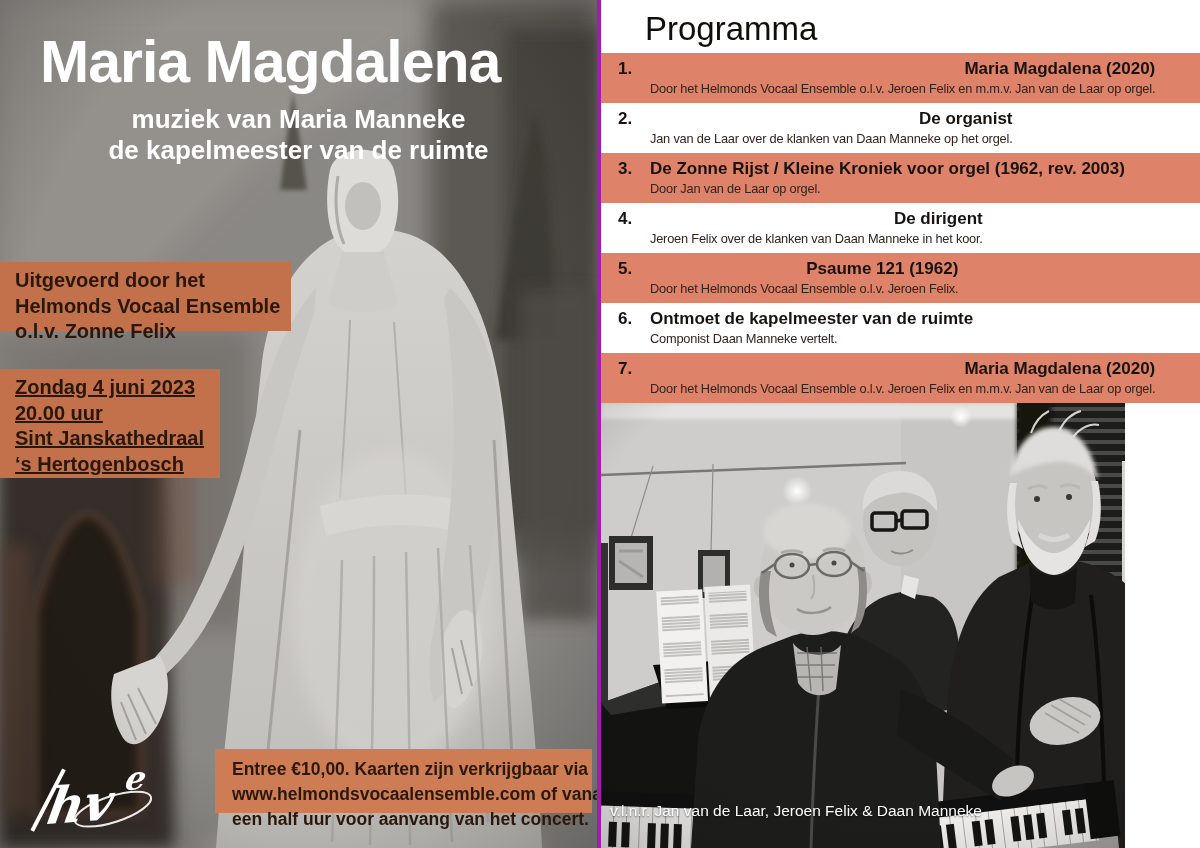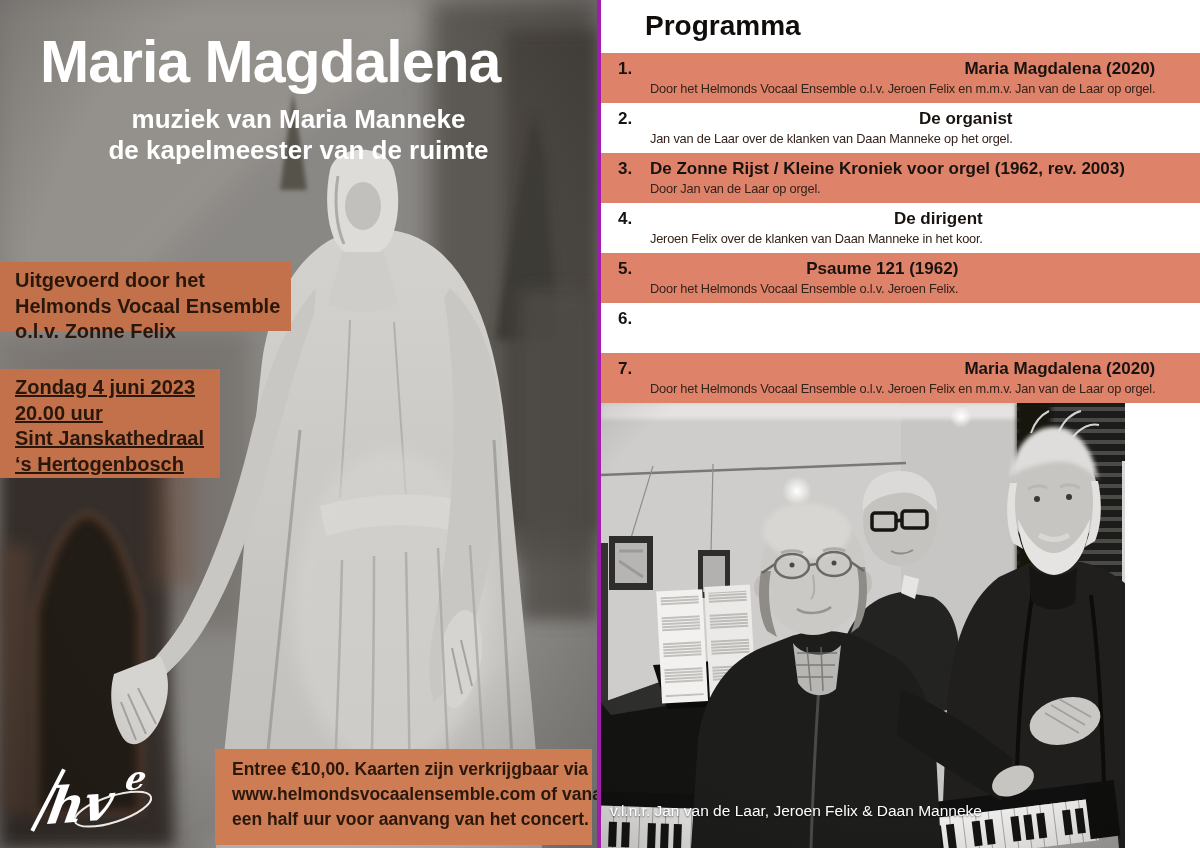--- a/index.html
+++ b/index.html
@@ -11,30 +11,30 @@
   .left-photo{position:absolute;left:0;top:0;width:597px;height:848px;overflow:hidden;}
   .poster-title{position:absolute;left:40px;top:28px;width:557px;
                 font-size:59px;font-weight:700;color:#fff;letter-spacing:-1px;white-space:nowrap;}
   .poster-subtitle{position:absolute;left:0;top:104px;width:597px;text-align:center;
                    font-size:26px;line-height:31px;font-weight:600;color:#fff;}
   .info-box{position:absolute;background:var(--box-orange,#c2714a);color:#29170c;
             font-weight:700;font-size:20px;line-height:25.5px;box-sizing:border-box;}
   .info-box div{white-space:nowrap;}
   .performer-box{left:0;top:262px;width:291px;height:69px;padding:6px 0 0 15px;}
   .event-box{left:0;top:369px;width:220px;height:109px;padding:6px 0 0 15px;text-decoration:underline;}
-  .ticket-box{position:absolute;left:215px;top:749px;width:377px;height:96px;
+  .ticket-box{position:absolute;left:215px;top:749px;width:377px;height:64px;
               background:var(--ticket-orange,#ce7c53);color:#2b180c;
               font-weight:700;font-size:17.5px;line-height:25px;box-sizing:border-box;
               padding:8px 0 0 17px;}
   .ticket-box div{white-space:nowrap;}
   .hve-logo{position:absolute;left:20px;top:762px;width:160px;height:70px;transform:rotate(-4deg);}
 
   
   .right-panel{position:absolute;left:601px;top:0;width:599px;height:848px;background:#fff;}
-  .program-heading{position:absolute;left:44px;top:10px;font-size:28px;font-weight:700;color:#100d0b;}
+  .program-heading{position:absolute;left:44px;top:10px;font-size:33px;font-weight:400;color:#100d0b;}
   .program-list{position:absolute;left:0;top:53px;width:599px;}
   .program-item{height:50px;box-sizing:border-box;display:flex;padding:5px 4px 0 17px;background:#fff;}
   .program-item.hl{background:var(--band-orange,#de8269);}
   .program-item .num{width:32px;flex:none;font-size:17px;font-weight:700;color:#191310;line-height:21px;}
   .program-item .item-title{font-size:17px;font-weight:700;color:#191310;line-height:21px;white-space:nowrap;text-align:right;}
   .program-item .item-desc{font-size:12.8px;color:#33231b;line-height:19px;letter-spacing:-0.2px;white-space:nowrap;}
   .photo-area{position:absolute;left:0;top:403px;width:524px;height:445px;overflow:hidden;}
   .photo-caption{position:absolute;left:9px;top:399px;font-size:15.5px;color:#fff;
                  text-shadow:0 1px 2px rgba(0,0,0,.55);white-space:nowrap;}
 </style>
@@ -177,20 +177,24 @@
       </div>
         <div class="program-item hl">
         <span class="num">5.</span>
         <span class="texts">
           <div class="item-title">Psaume 121 (1962)</div>
           <div class="item-desc">Door het Helmonds Vocaal Ensemble o.l.v. Jeroen Felix.</div>
         </span>
       </div>
         <div class="program-item">
         <span class="num">6.</span>
+        <span class="texts">
+          <div class="item-title">Ontmoet de kapelmeester van de ruimte</div>
+          <div class="item-desc">Componist Daan Manneke vertelt.</div>
+        </span>
       </div>
         <div class="program-item hl">
         <span class="num">7.</span>
         <span class="texts">
           <div class="item-title">Maria Magdalena (2020)</div>
           <div class="item-desc">Door het Helmonds Vocaal Ensemble o.l.v. Jeroen Felix en m.m.v. Jan van de Laar op orgel.</div>
         </span>
       </div>
       </div>
 

